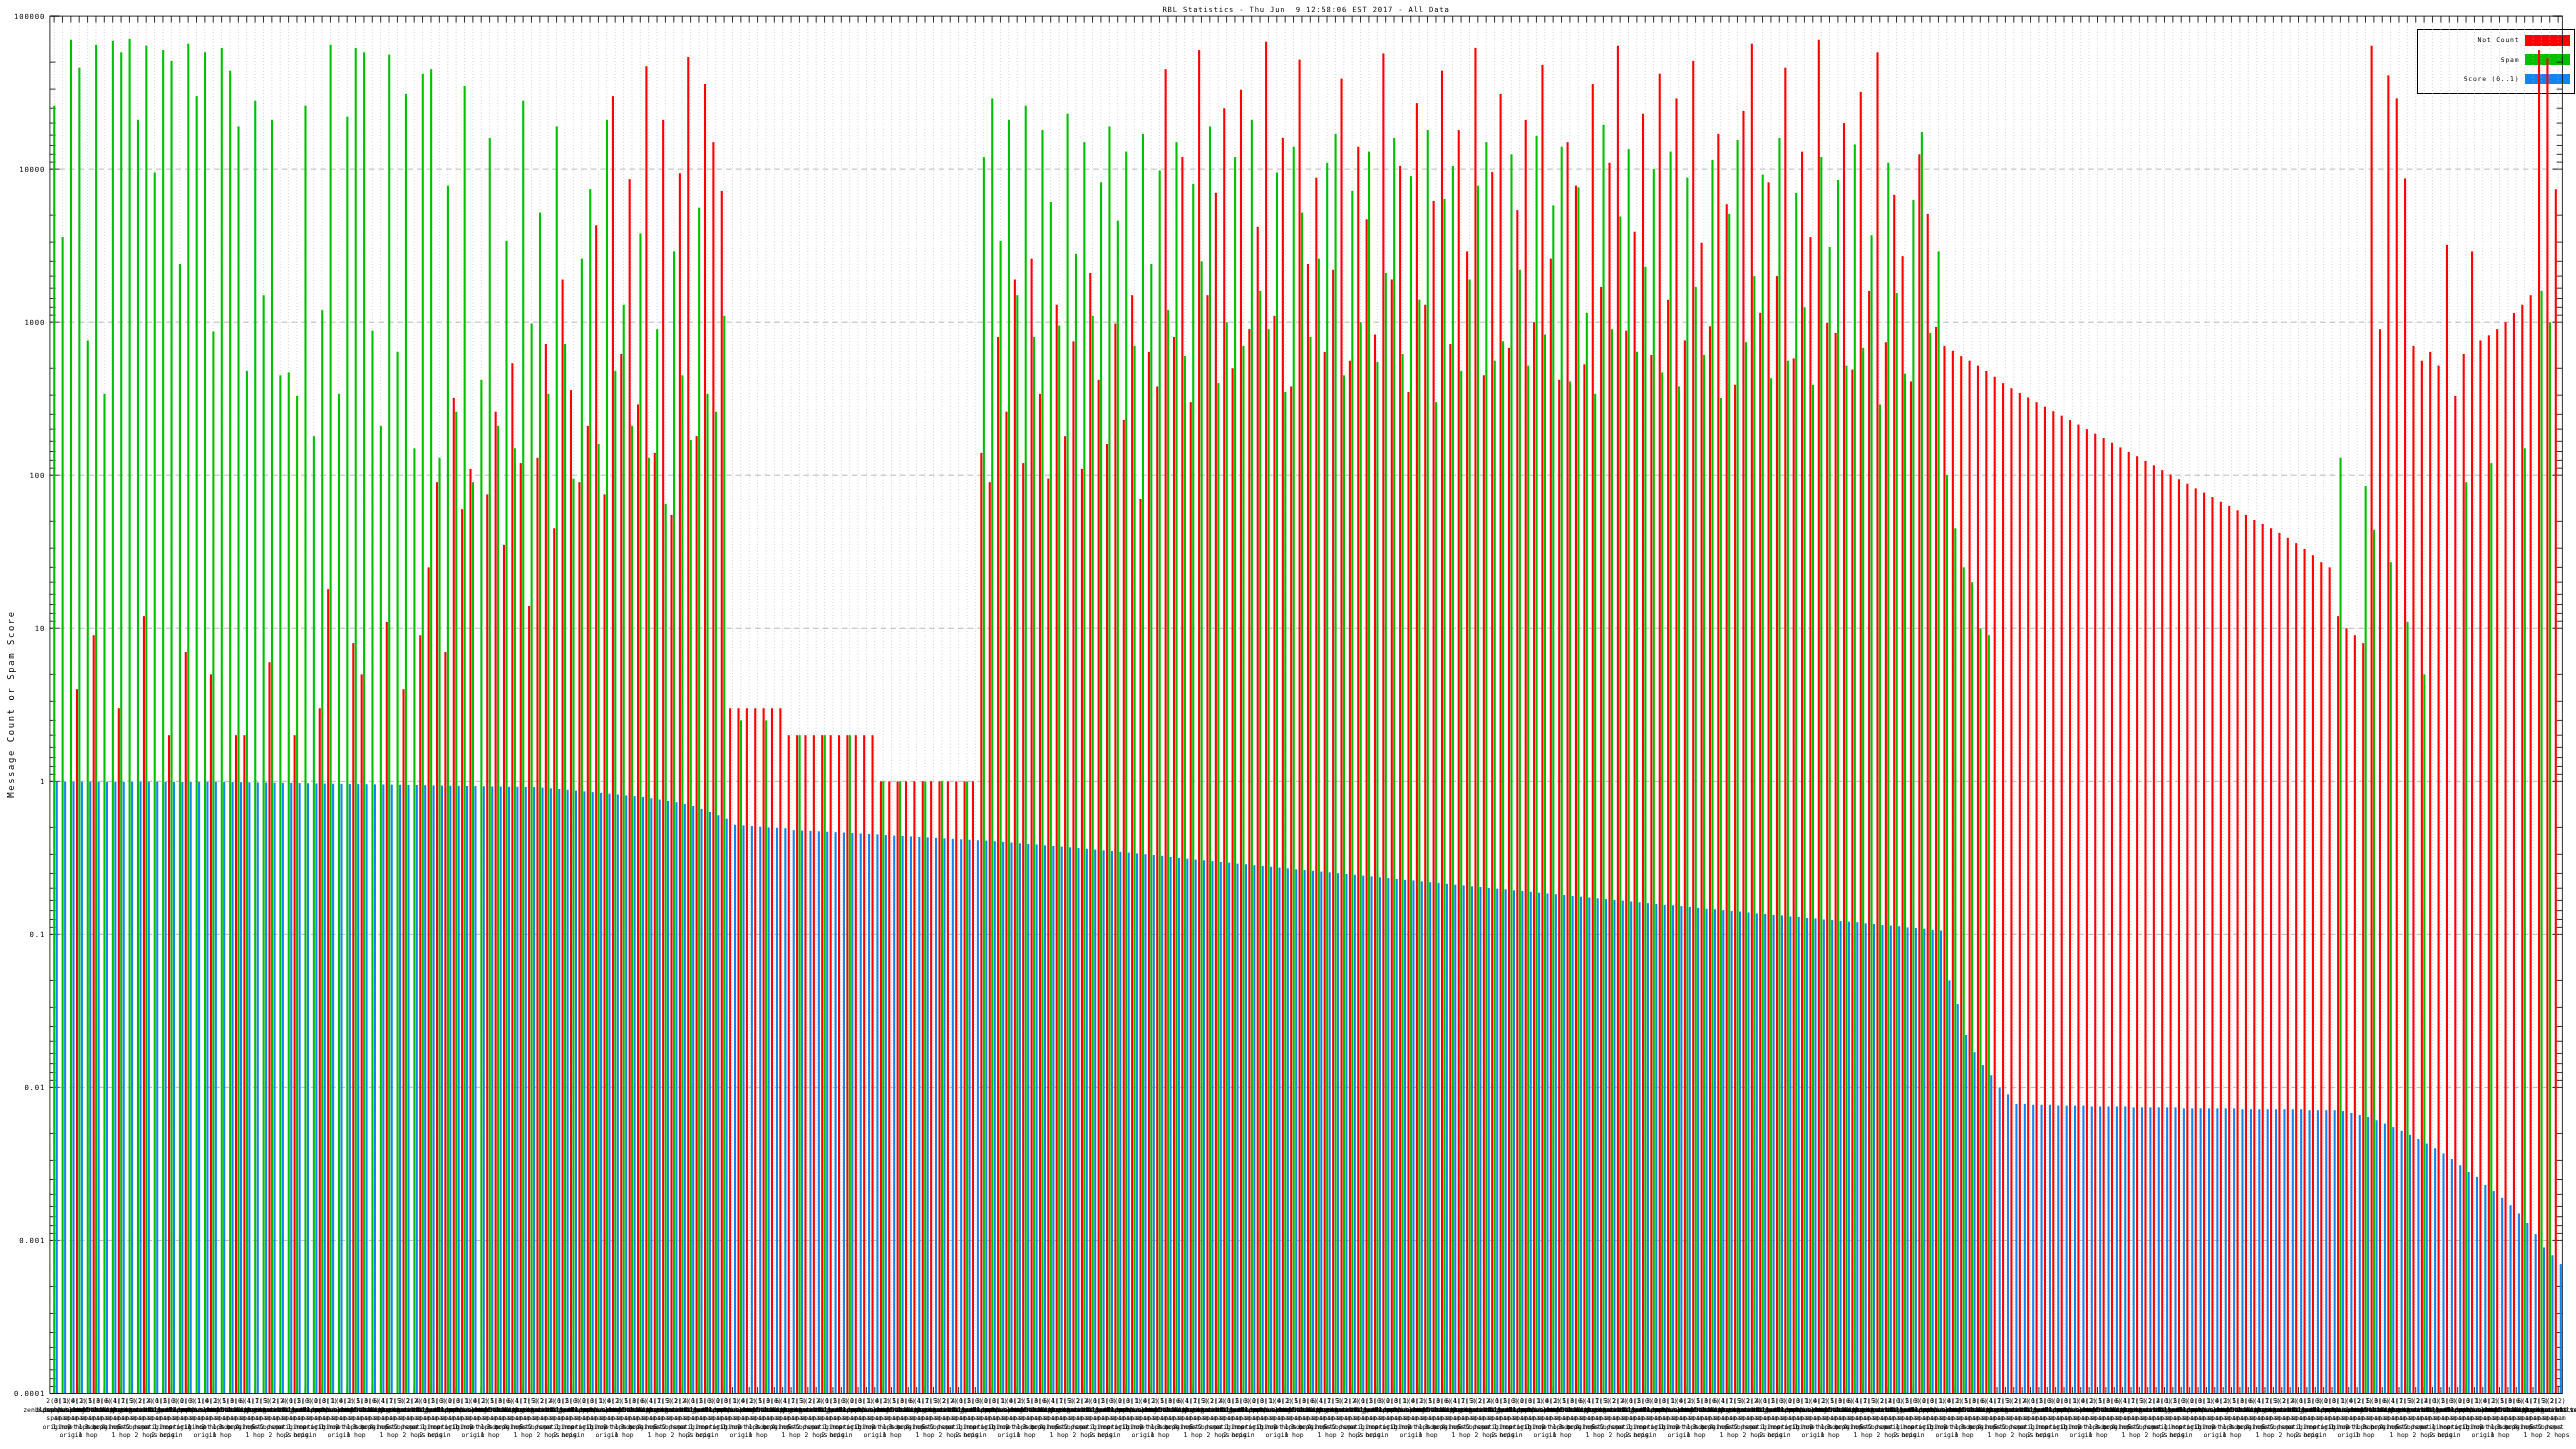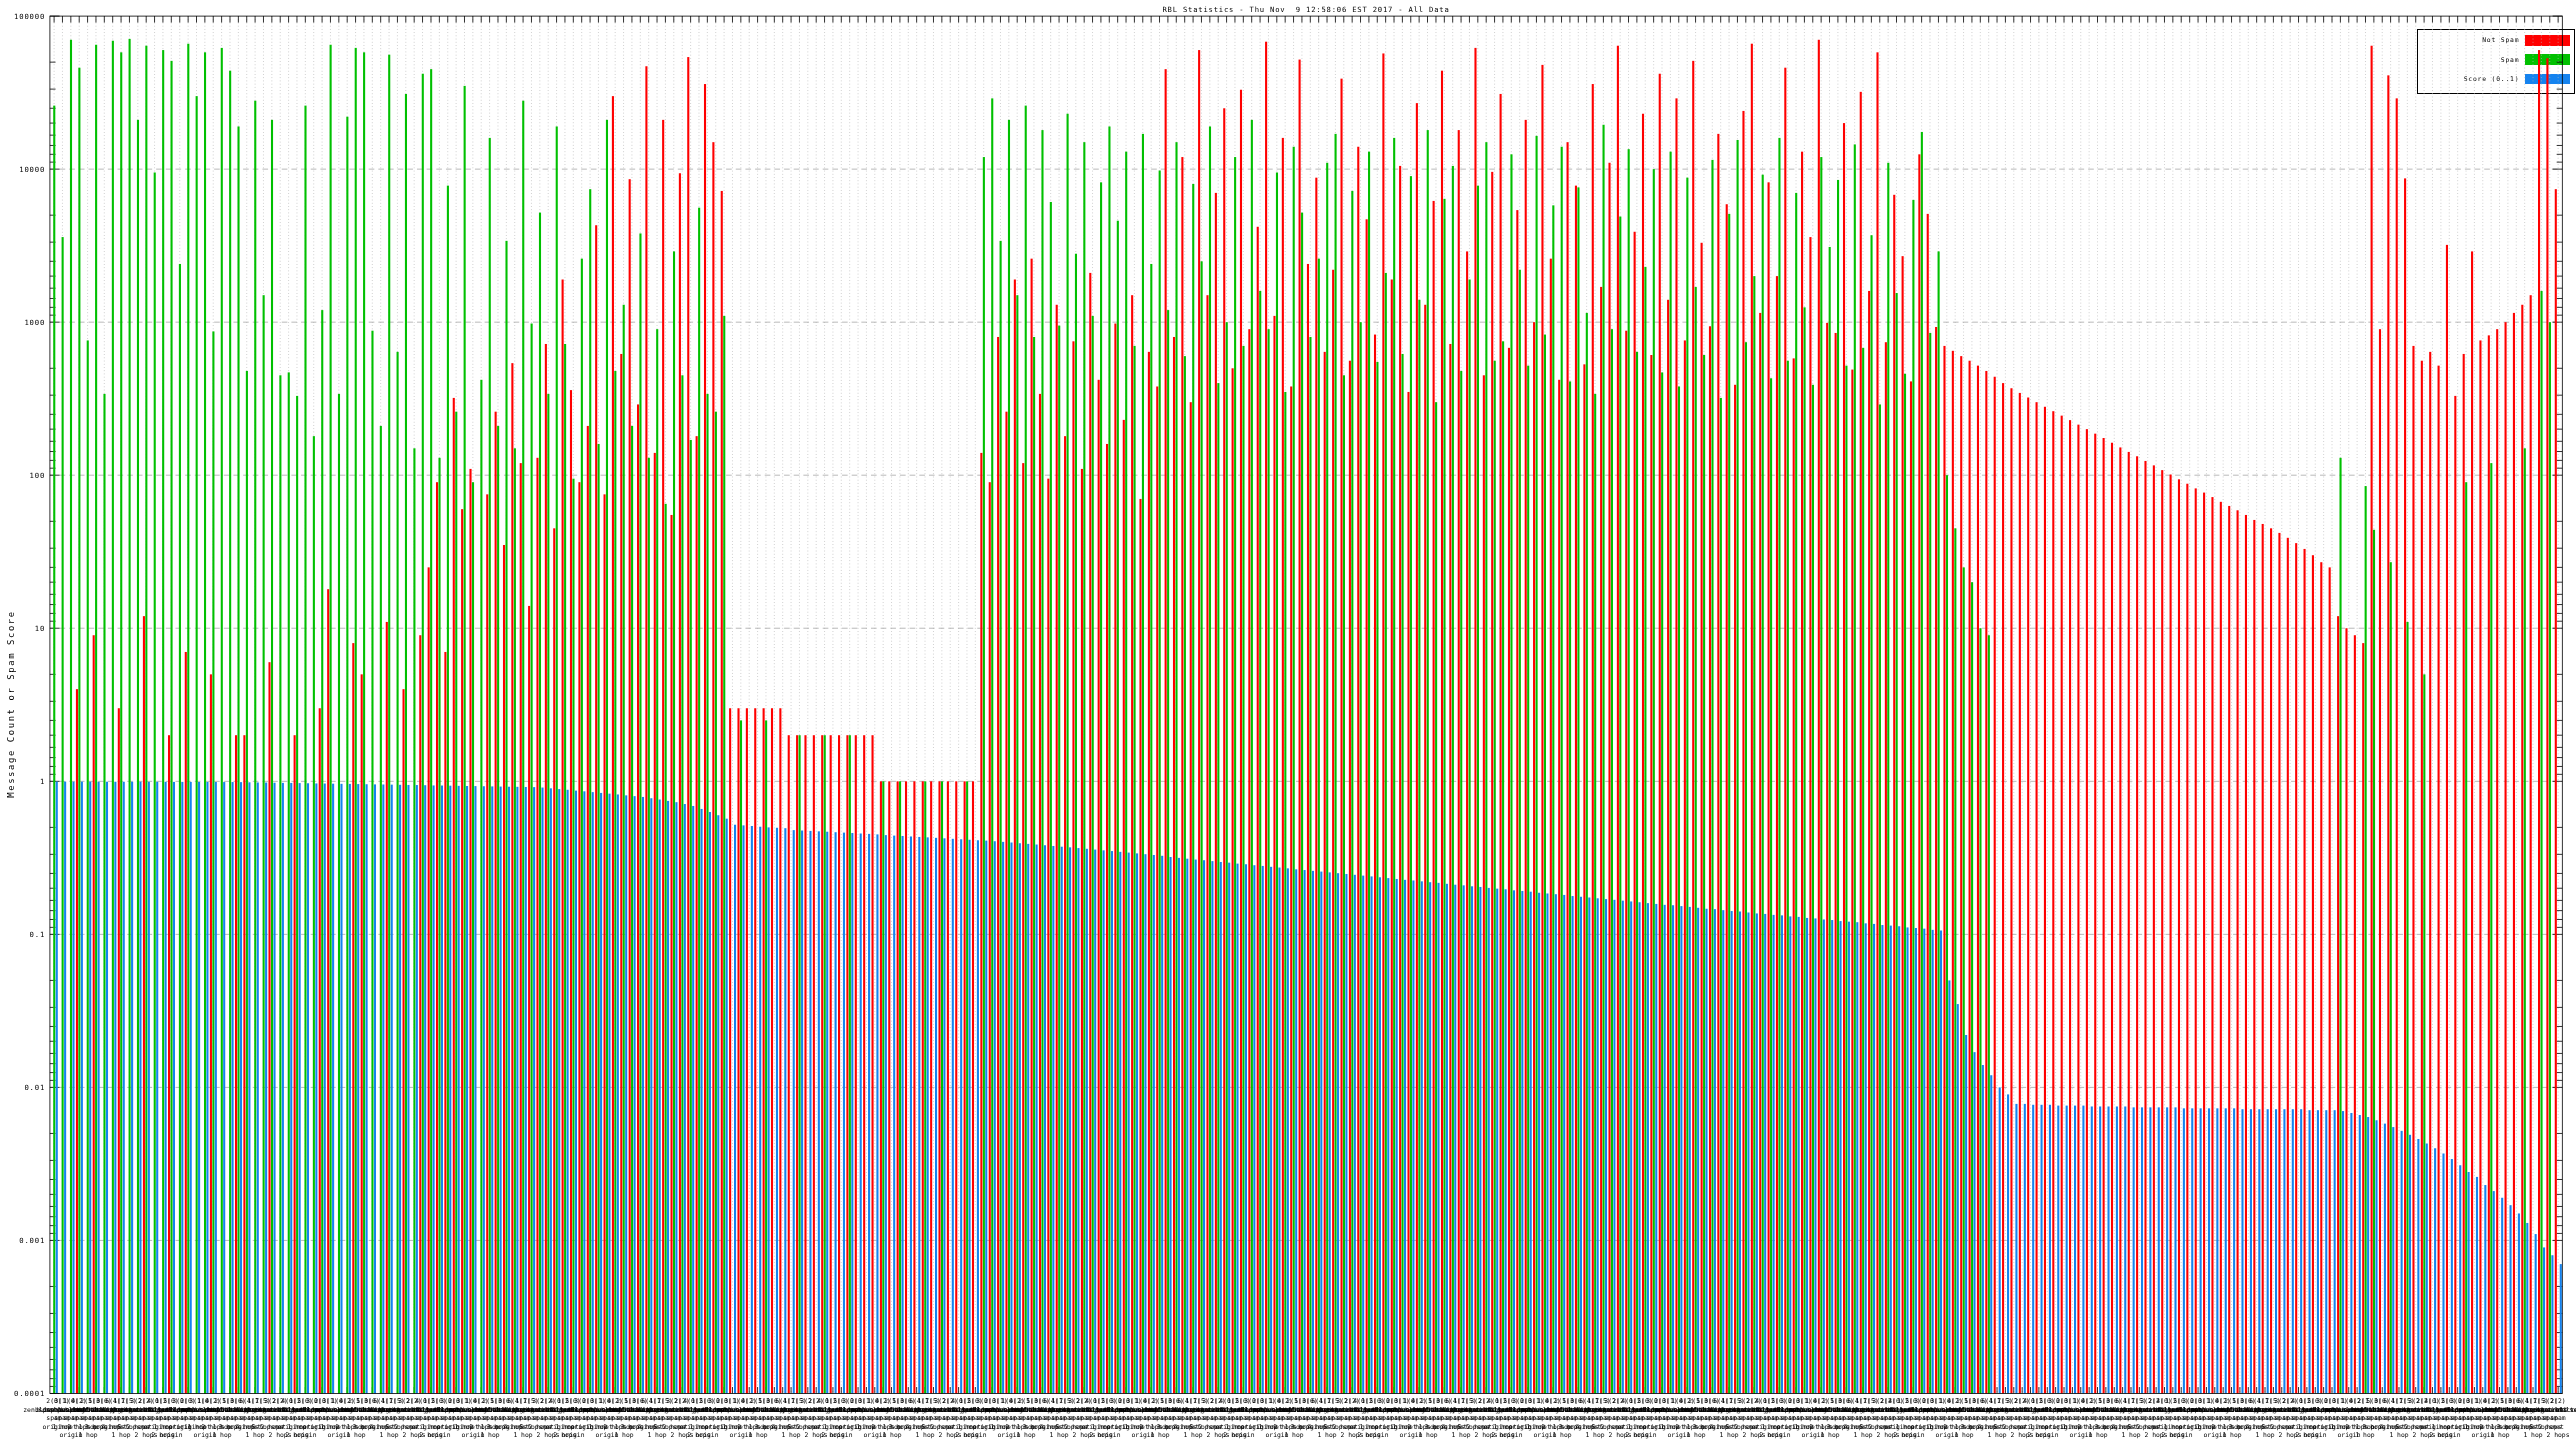--- a/index.html
+++ b/index.html
@@ -15,27 +15,27 @@
   .legend-label{font-size:6.4px;letter-spacing:0.8px;}
   .legend-swatch{width:45px;height:10.5px;margin-left:5.6px;margin-right:4px;}
   #plot-svg{position:absolute;left:0;top:0;z-index:2;}
   #x-tick-labels{position:absolute;left:0;top:0;width:2576px;height:1449px;z-index:3;pointer-events:none;}
   .xlab{position:absolute;transform:translateX(-50%);font-size:6.4px;line-height:8.5px;
        white-space:pre;text-align:center;}
 </style>
 </head>
 <body>
 
-<div id="chart-title">RBL Statistics - Thu Nov  9 12:58:06 EST 2017 - All Data</div>
+<div id="chart-title">RBL Statistics - Thu Jun  9 12:58:06 EST 2017 - All Data</div>
 
 <div id="y-axis-title">Message Count or Spam Score</div>
 
 <div id="legend">
     <div class="legend-row">
-      <span class="legend-label">Not Spam</span>
+      <span class="legend-label">Not Count</span>
       <span class="legend-swatch" style="background: rgb(255, 0, 0);"></span>
     </div>
     <div class="legend-row">
       <span class="legend-label">Spam</span>
       <span class="legend-swatch" style="background: rgb(0, 192, 0);"></span>
     </div>
     <div class="legend-row">
       <span class="legend-label">Score (0..1)</span>
       <span class="legend-swatch" style="background: rgb(21, 131, 239);"></span>
     </div>

